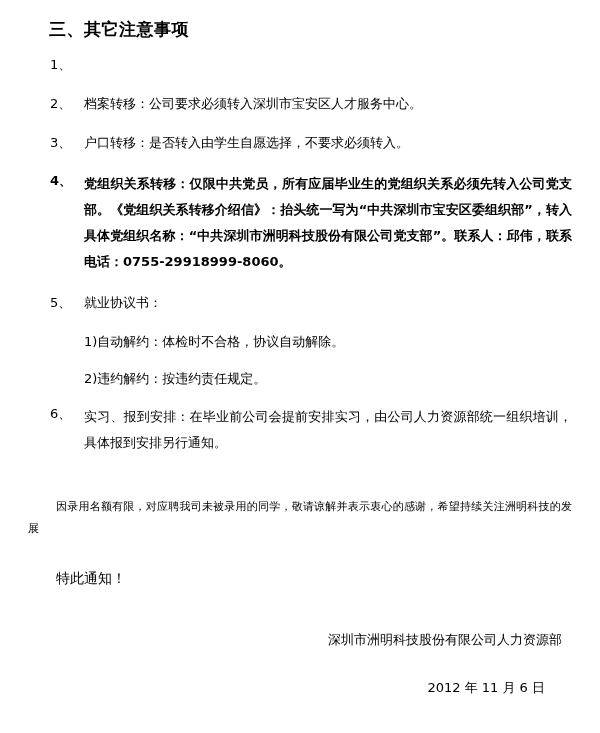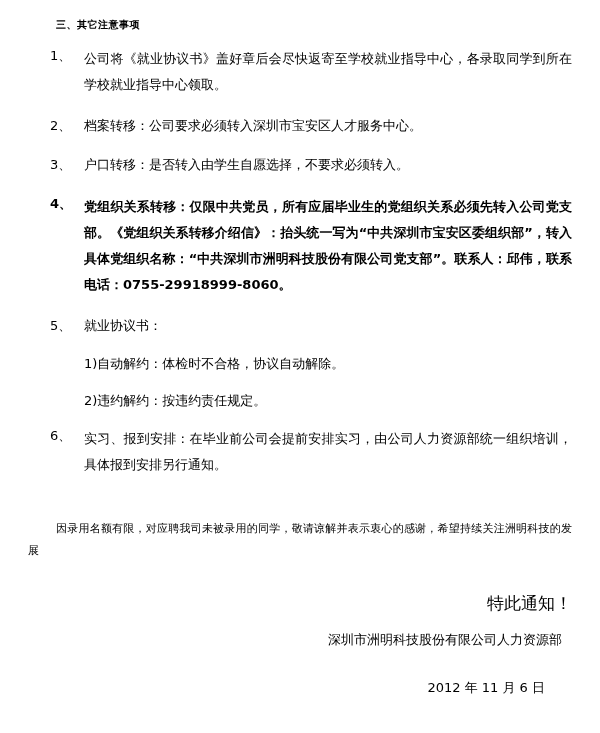--- a/index.html
+++ b/index.html
@@ -18,22 +18,22 @@
   }
   .page {
     padding: 14px 28px 0 28px;
     box-sizing: border-box;
     width: 600px;
     height: 733px;
     position: relative;
   }
   .section-title {
     font-weight: bold;
-    font-size: 10px;
-    margin: 4px 0 14px 28px;
+    font-size: 17px;
+    margin: 4px 0 14px 21px;
     letter-spacing: 0.5px;
   }
   .item {
     display: flex;
     align-items: flex-start;
     margin: 0 0 18px 0;
     padding-left: 22px;
   }
   .item-num {
     flex: 0 0 auto;
@@ -69,23 +69,22 @@
     text-align: justify;
     text-justify: inter-ideograph;
     padding-left: 0;
   }
   .para.indent {
     text-indent: 28px;
   }
   .notice {
     margin-top: 26px;
     text-indent: 28px;
-    font-size: 17px;
+    font-size: 14px;
     line-height: 1.8;
-    text-align: right;
   }
   .signature {
     position: absolute;
     right: 38px;
     bottom: 78px;
     font-size: 13px;
     text-align: center;
     line-height: 2.2;
   }
   .sig-date {
@@ -101,21 +100,20 @@
 </style>
 </head>
 <body>
 
 <div class="page">
 
   <div class="section-title">三、其它注意事项</div>
 
   <div class="item">
     <div class="item-num">1、</div>
-    <div class="item-body">公司将《就业协议书》盖好章后会尽快返寄至学校就业指导中心，各录取同学到所在学校就业指导中心领取。</div>
   </div>
 
   <div class="item">
     <div class="item-num">2、</div>
     <div class="item-body tight">档案转移：公司要求必须转入深圳市宝安区人才服务中心。</div>
   </div>
 
   <div class="item">
     <div class="item-num">3、</div>
     <div class="item-body tight">户口转移：是否转入由学生自愿选择，不要求必须转入。</div>

